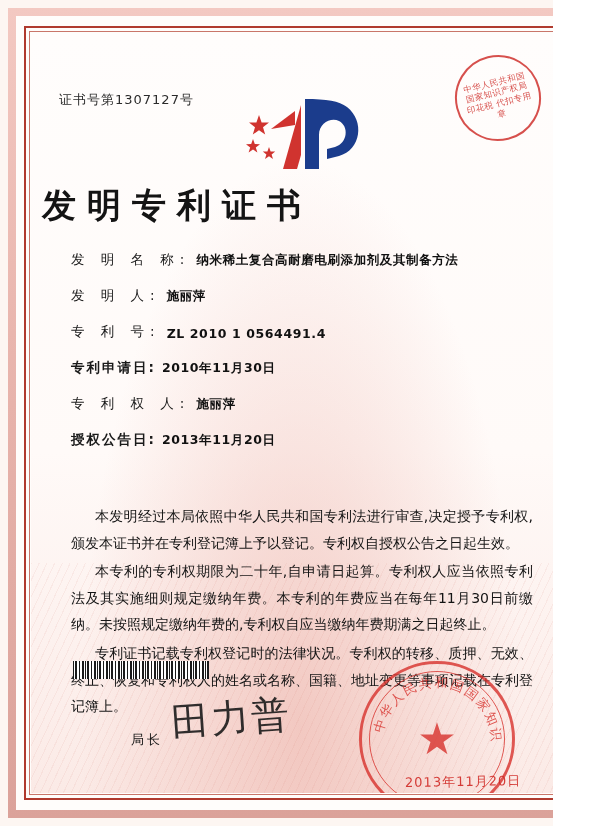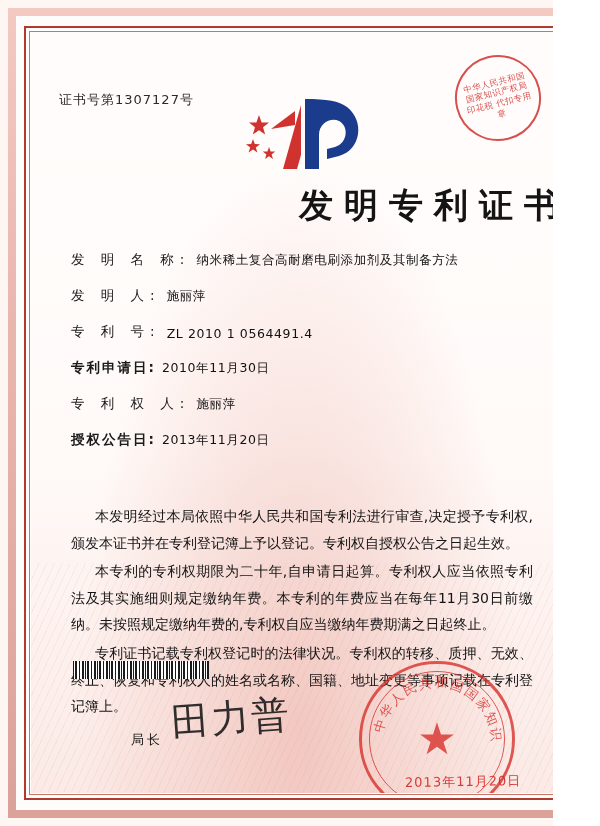--- a/index.html
+++ b/index.html
@@ -97,21 +97,21 @@
     left: 50%;
     top: 62px;
     transform: translateX(-50%);
     width: 130px;
     height: 78px;
   }
   .title {
     position: absolute;
     left: 0; right: 0;
     top: 150px;
-    text-align: right;
+    text-align: left;
     font-family: "DejaVu Serif", "Liberation Serif", serif;
     font-weight: bold;
     font-size: 34px;
     letter-spacing: 11px;
     color: #141414;
     text-indent: 11px;
   }
   .fields {
     position: absolute;
     left: 40px;
@@ -128,20 +128,21 @@
   }
   .field-label {
     letter-spacing: 6px;
     white-space: nowrap;
   }
   .field-value {
     margin-left: 6px;
     letter-spacing: .6px;
     font-size: 12.5px;
     color: #111;
+    font-weight: bold;
   }
   .field-row.single .field-label { letter-spacing: 2px; font-weight: bold; }
   .body-text {
     position: absolute;
     left: 40px;
     top: 470px;
     width: 462px;
     font-size: 14px;
     line-height: 1.9;
     color: #141414;

